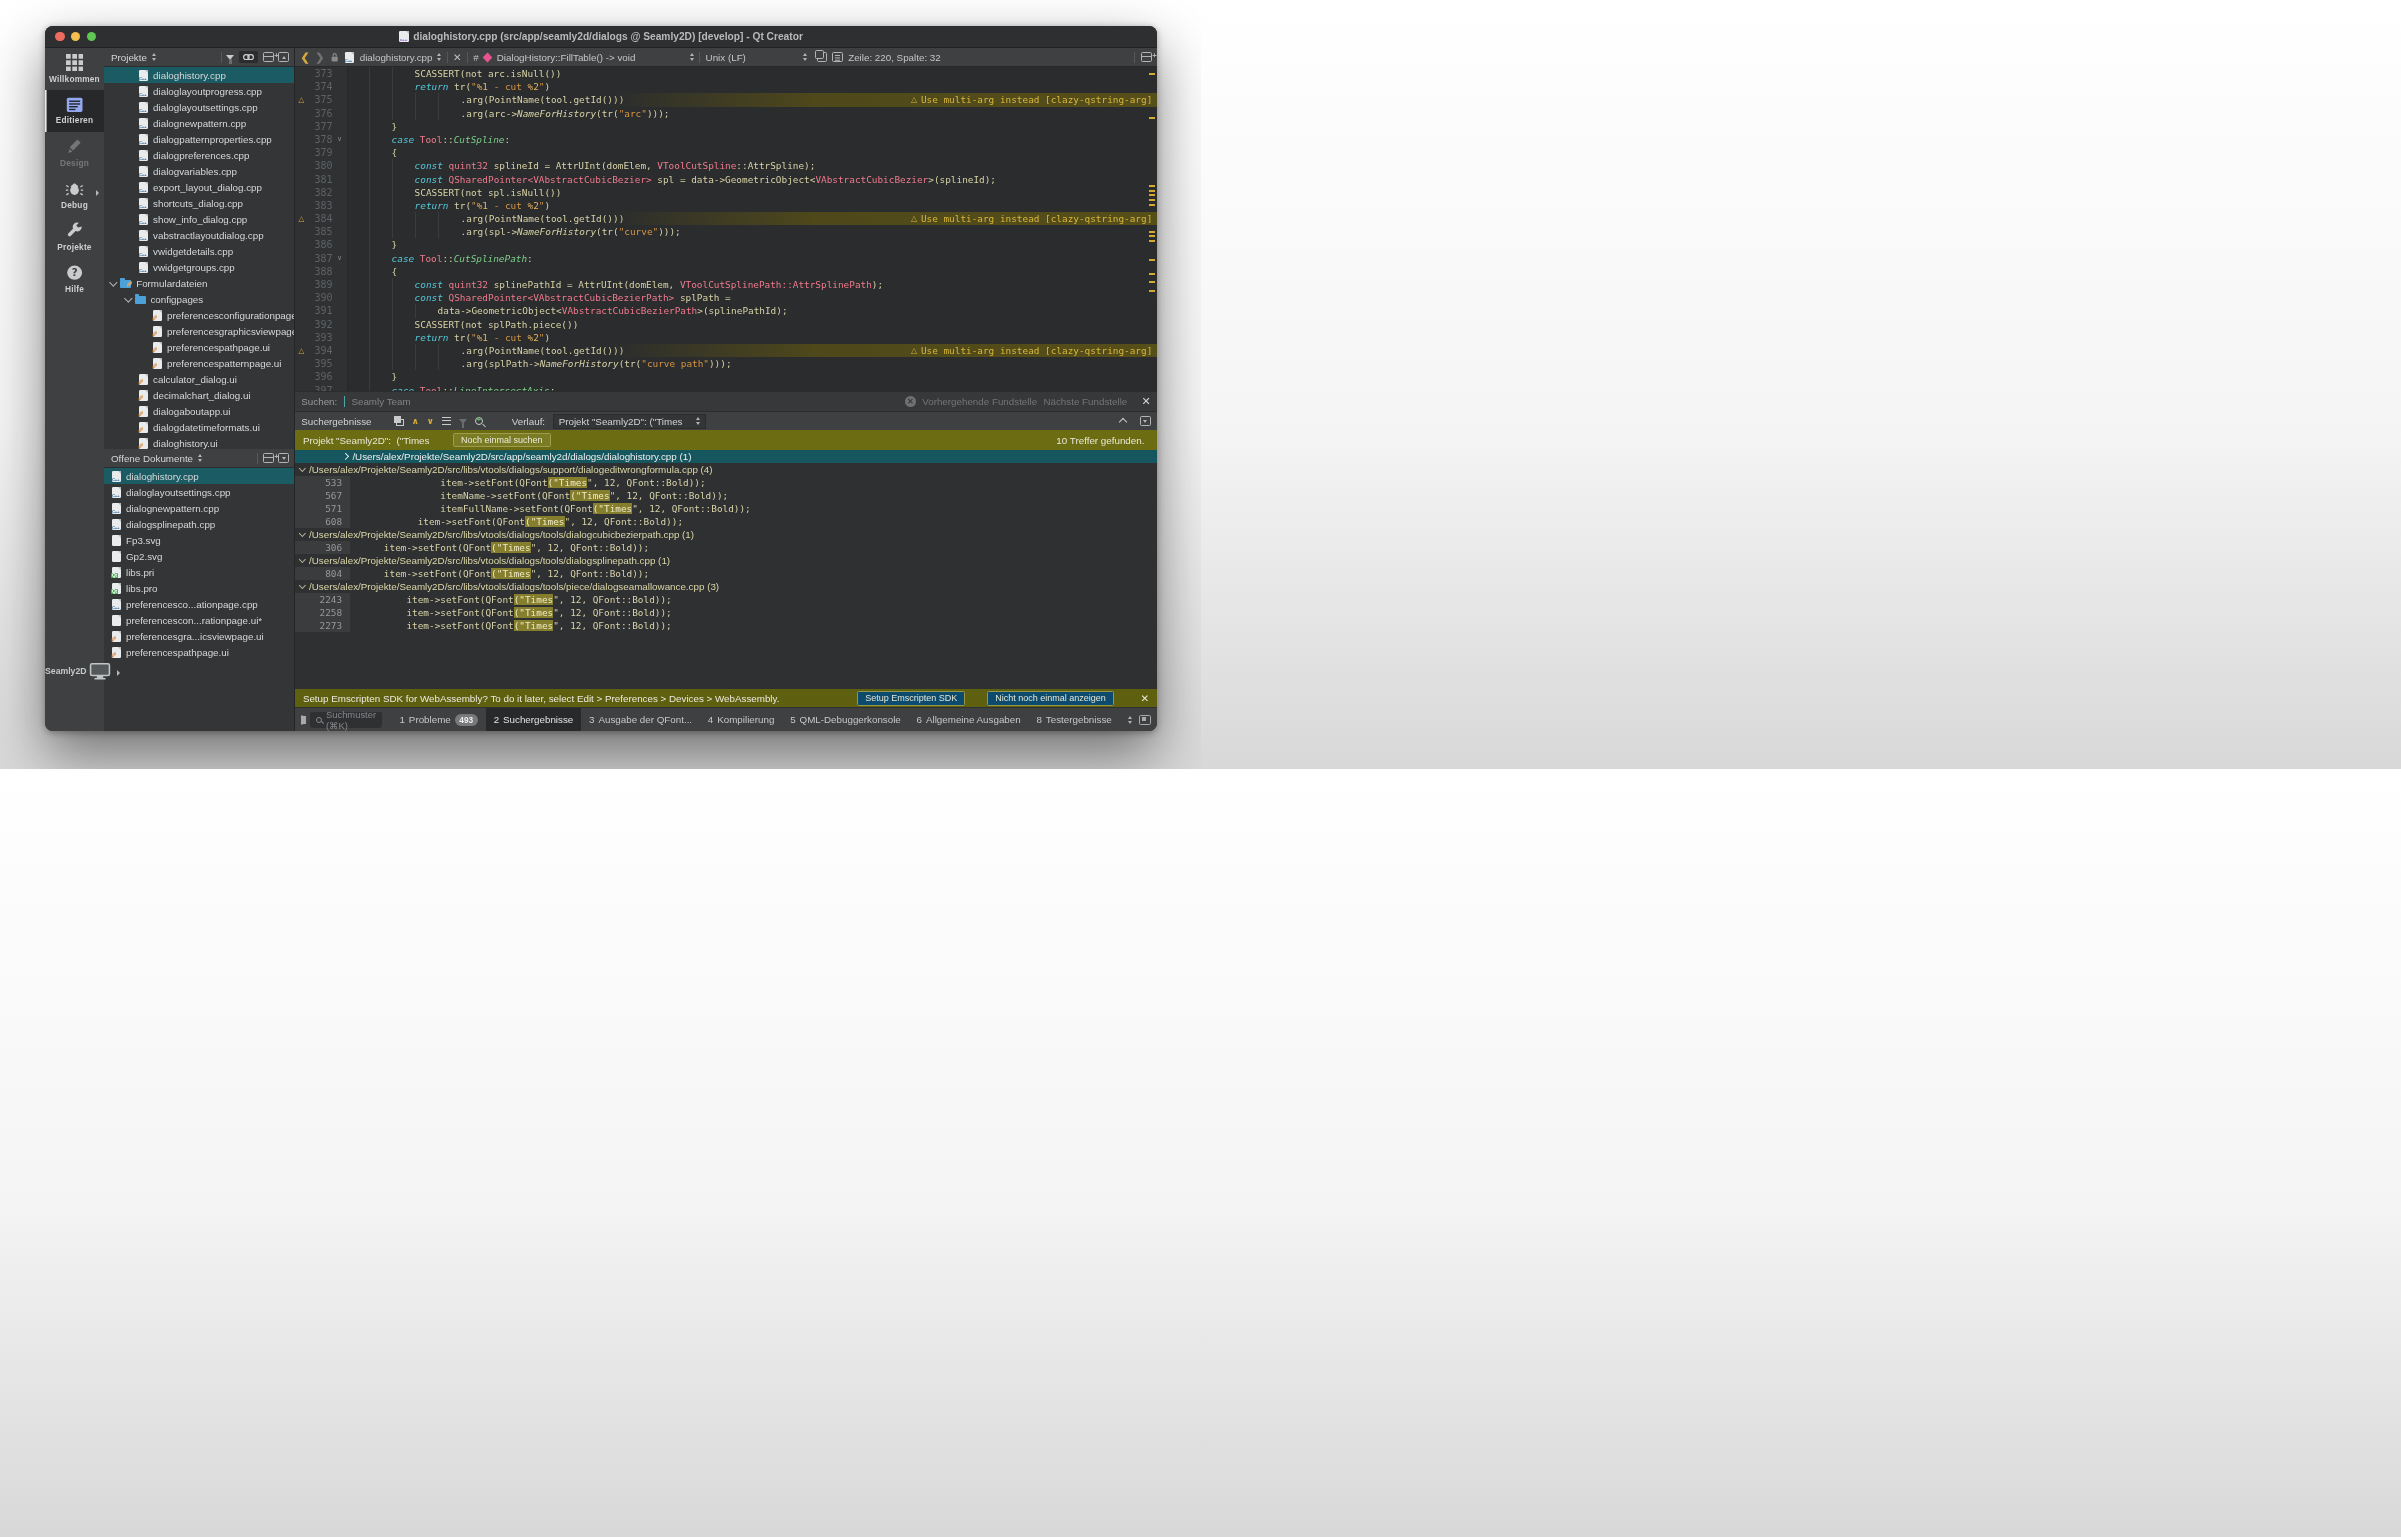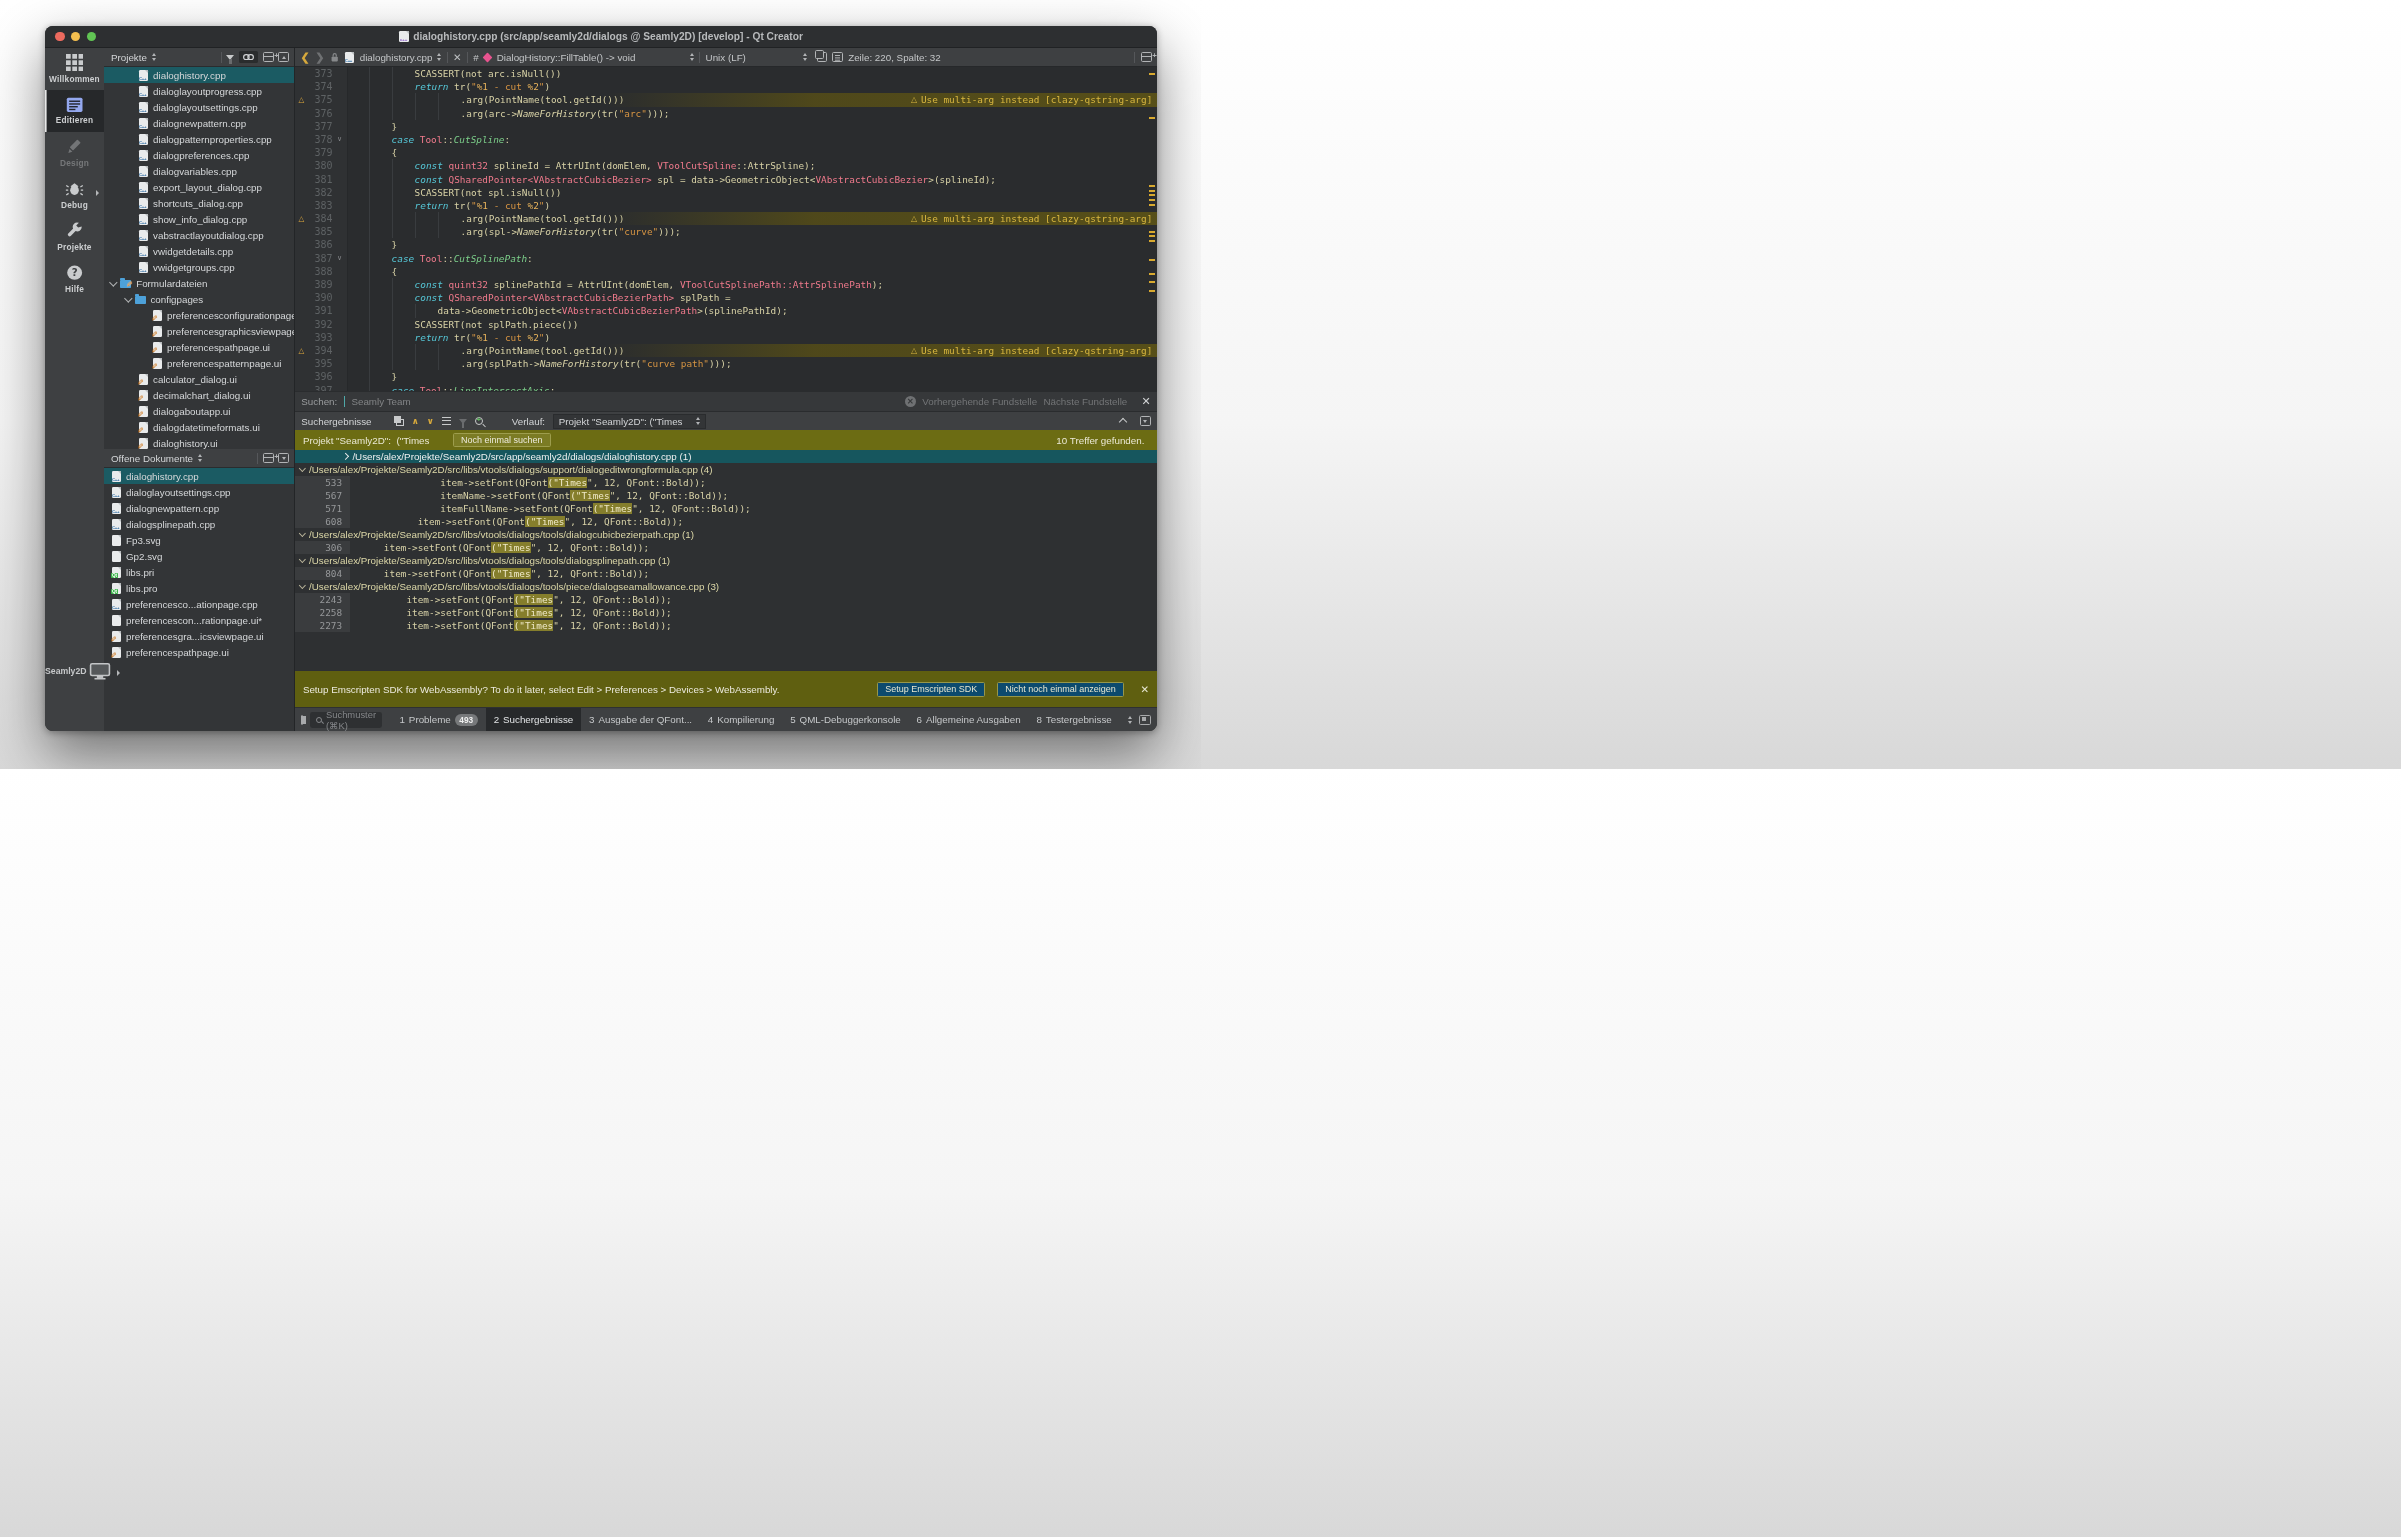--- a/index.html
+++ b/index.html
@@ -144,21 +144,21 @@
   .results { flex:1; background:#2e3032; overflow:hidden; font-size:9.8px; position:relative;}
   .rrow { height:13px; display:flex; align-items:center; white-space:pre; overflow:hidden;}
   .rrow.file { color:#ddd8a8; padding-left:4.7px; gap:4.7px;}
   .rrow.file .chevf { width:4.7px; height:4.7px; border-right:1.2px solid #b9b49a; border-bottom:1.2px solid #b9b49a; transform:rotate(45deg); flex:0 0 auto; margin-top:-2.4px;}
   .rrow.selected { background:#16565e; color:#eef0f0;padding-left:48px; }
   .rrow.selected .chevf { transform:rotate(-45deg); border-color:#e8eaea; margin-top:0;}
   .rrow .rnum { width:55px; flex:0 0 auto; text-align:right; padding-right:7.9px; background:#3a3c3e; color:#96989a; font:9.4px "DejaVu Sans Mono", monospace; height:100%; display:flex; align-items:center; justify-content:flex-end;}
   .rrow .rtext { font:9.4px "DejaVu Sans Mono", monospace; color:#d9d3a8; }
   .rrow .hl { background:#857e2c; color:#efe9c8; }
   
-  .notif { height:36px; background:#5f5f10; display:flex; align-items:center; padding:0 7.9px; gap:12px; font-size:9.8px; color:#eceade; flex:0 0 auto;}
+  .notif { height:18px; background:#5f5f10; display:flex; align-items:center; padding:0 7.9px; gap:22px; font-size:9.8px; color:#eceade; flex:0 0 auto;}
   .notif .nspacer{flex:1;}
   .notif .nbtn { background:#0c4a6e; border:0.8px solid #97974a; border-radius:1.6px; padding:1.2px 7px; font-size:9px; color:#e6e6d0; white-space:nowrap;}
   .notif .nx { margin-left:4.7px; color:#e6e6d0; font-size:10.2px;}
   
   .statusbar { height:23.6px; background:#3e4042; border-top:0.8px solid #2e3032; display:flex; align-items:center; padding:0 6.3px; gap:7px; flex:0 0 auto; font-size:9.8px; color:#c2c4c6;}
   .panel-ic { width:11px; height:10.2px; border:1px solid #a8aaac; border-radius:1.6px; position:relative; display:inline-block;}
   .panel-ic.left::before { content:""; position:absolute; left:0; top:0; bottom:0; width:3.9px; background:#a8aaac;}
   .sb-search { width:87px; height:15.7px; background:#2e3032; border-radius:2.4px; display:flex; align-items:center; gap:3.9px; padding:0 5.5px; color:#85878a; font-size:9.4px;}
   .sb-mag { width:6.3px; height:6.3px; border:1.1px solid #85878a; border-radius:50%; position:relative; display:inline-block; flex:0 0 auto;}
   .sb-mag::after{ content:""; position:absolute; width:3.1px; height:1.1px; background:#85878a; transform:rotate(45deg); right:-2.8px; bottom:-1.2px;}

